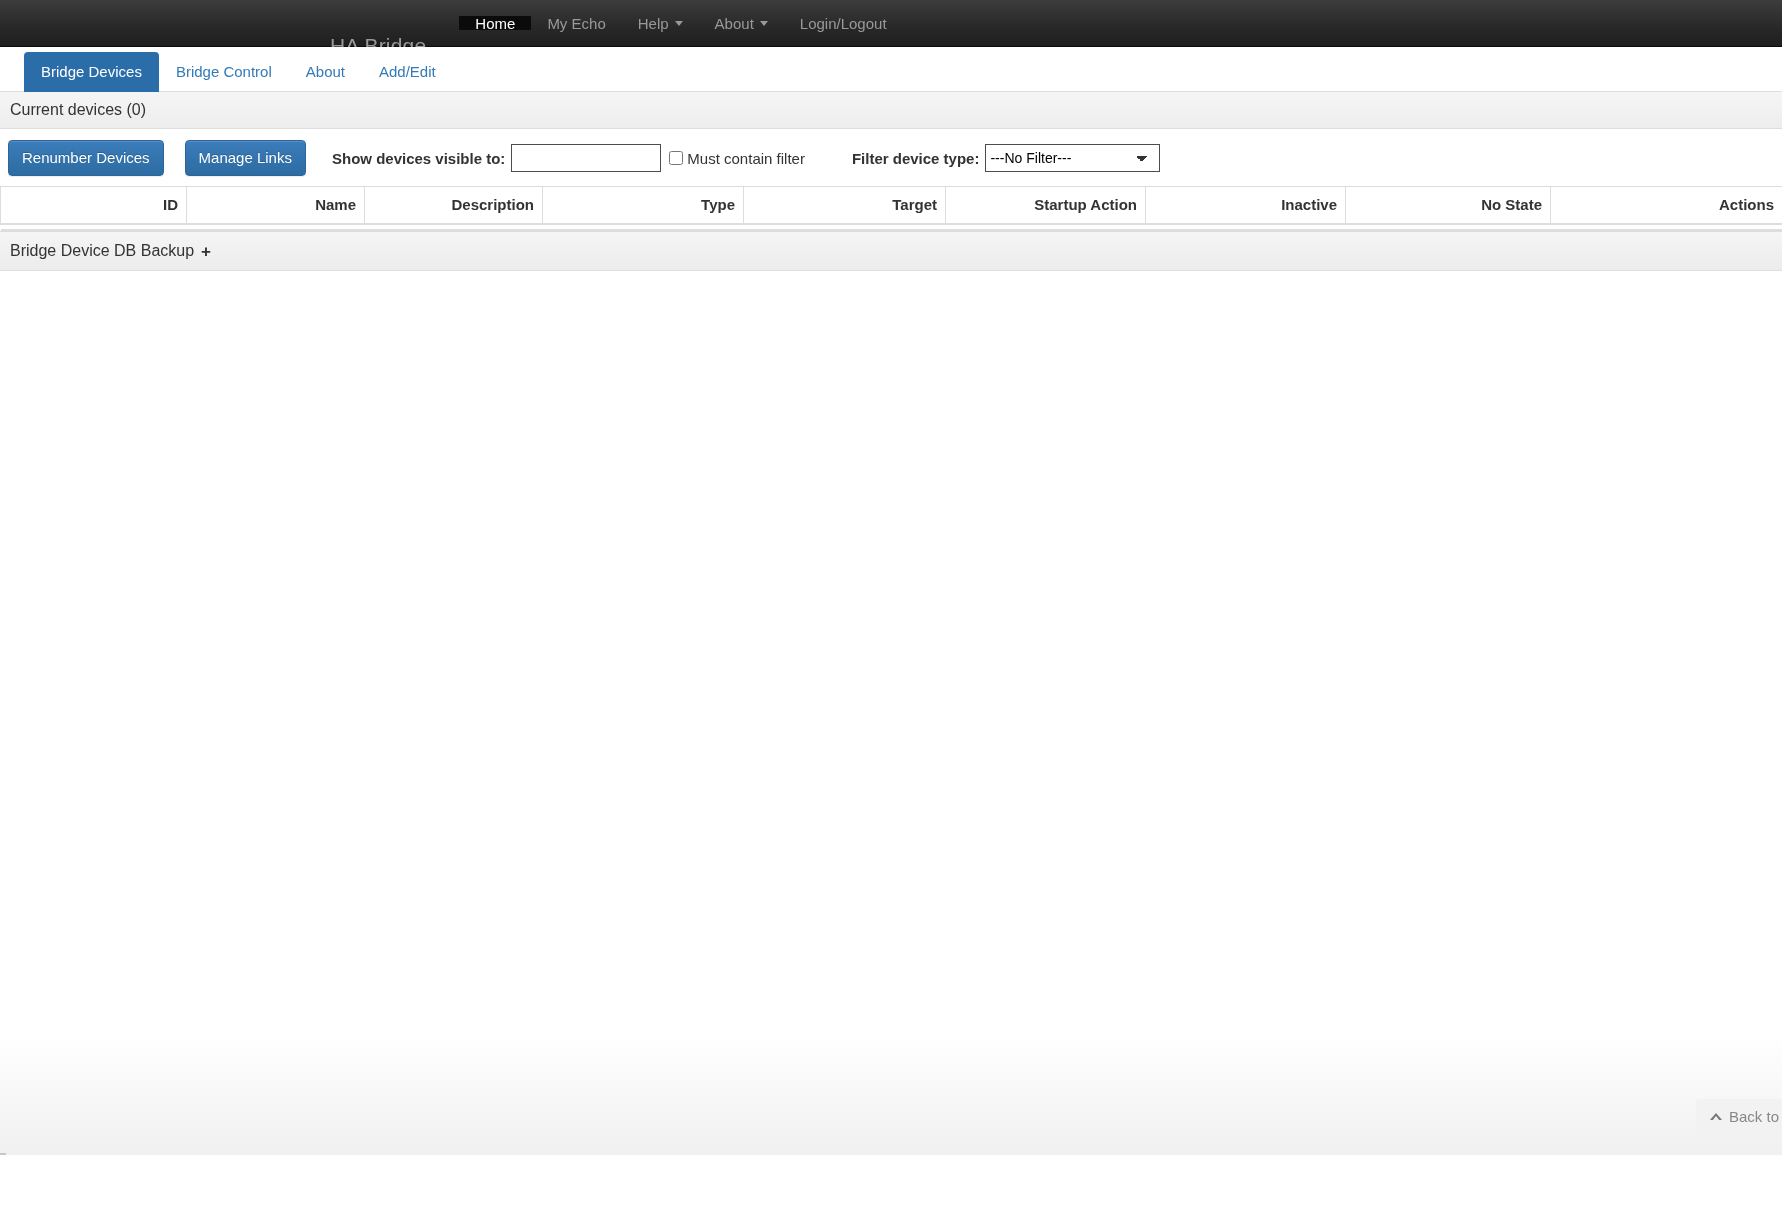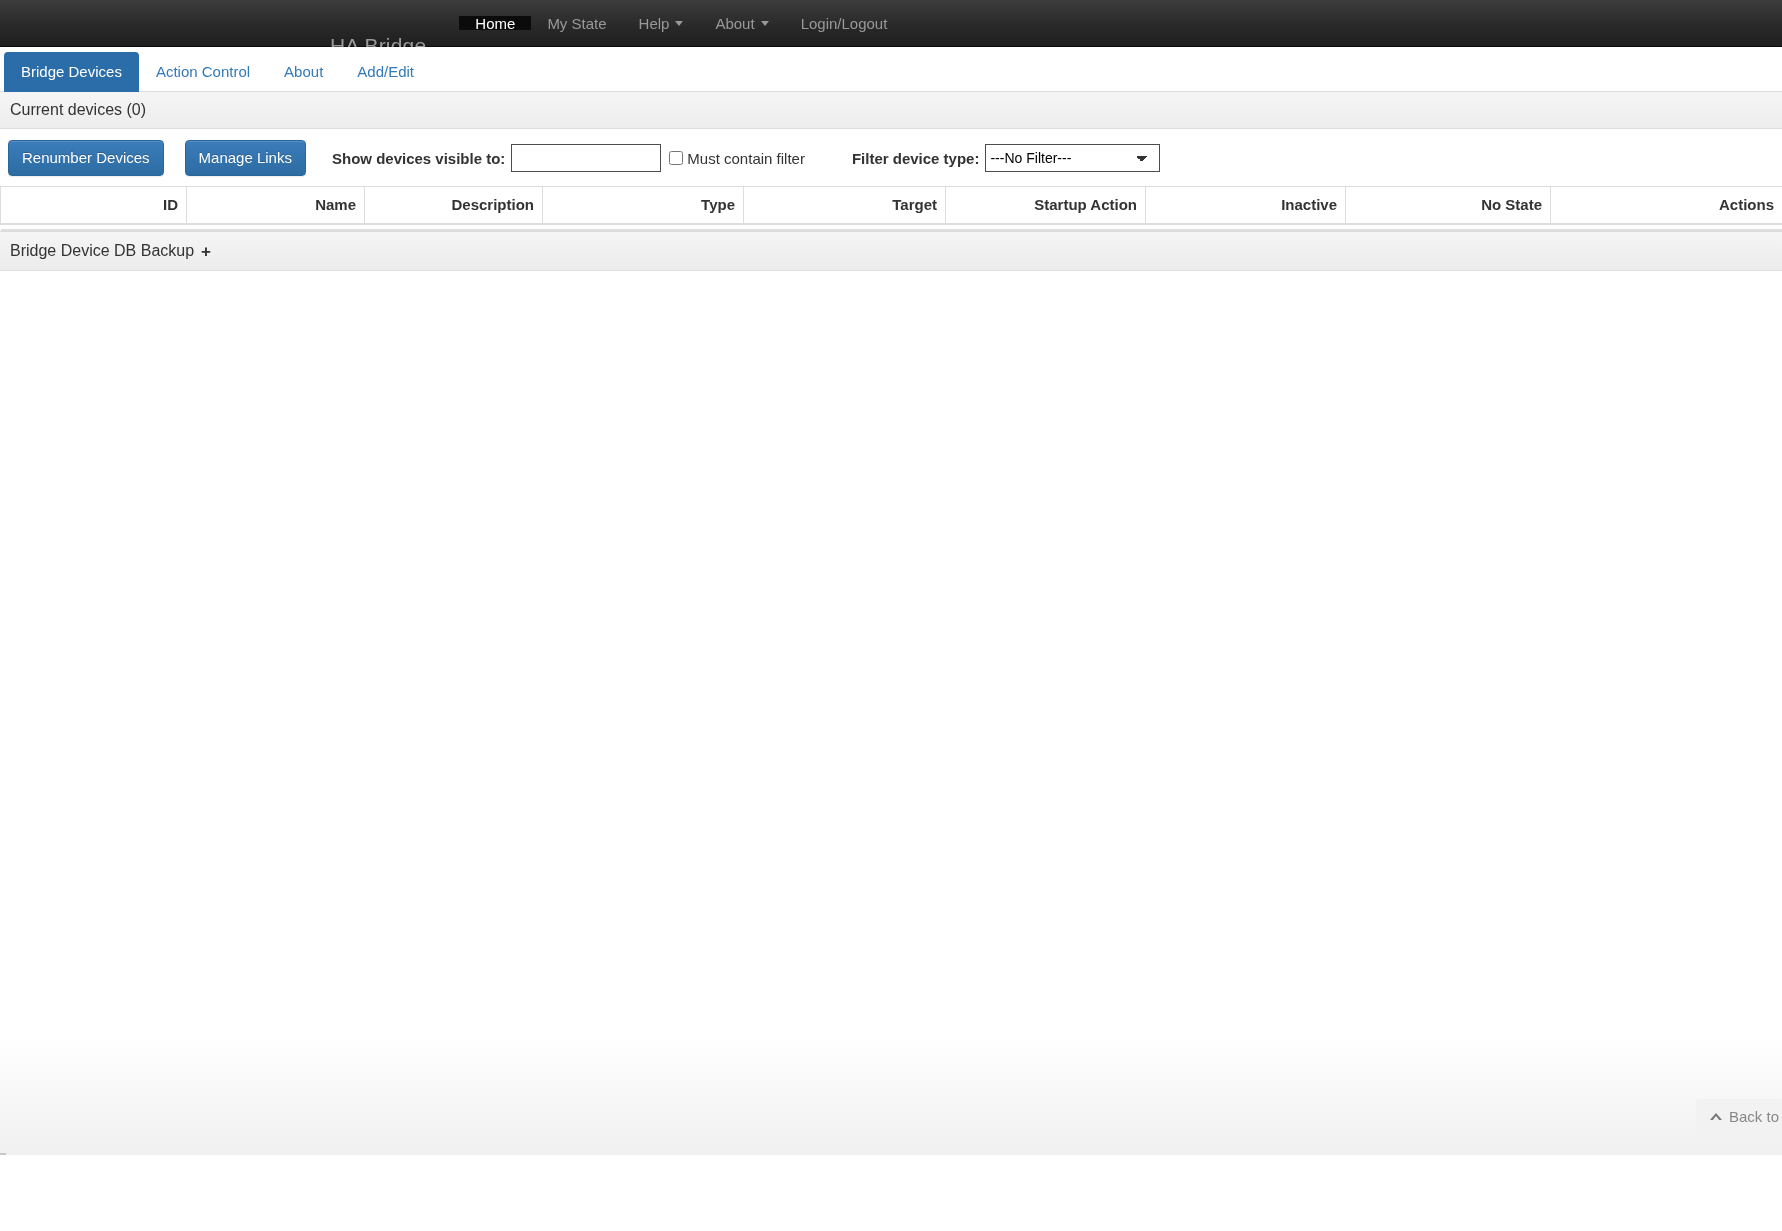--- a/index.html
+++ b/index.html
@@ -65,21 +65,21 @@
     vertical-align: middle;
     border-top: 5px solid #999;
     border-right: 4px solid transparent;
     border-left: 4px solid transparent;
   }
 
   
   .tabstrip {
     position: relative;
     height: 45px;
-    padding-left: 4px;
+    padding-left: 24px;
     background: #ffffff;
     display: flex;
     align-items: flex-end;
     border-bottom: 1px solid #dddddd;
   }
   .tab {
     display: block;
     padding: 11px 16px 12px 16px;
     font-size: 15px;
     line-height: 1;
@@ -288,21 +288,21 @@
 <div class="navbar">
   <a class="navbar-brand" href="#">HA Bridge</a>
   <ul class="nav-links">
     <li>
         <a class="nav-item active" href="#">
           <span>Home</span>
         </a>
       </li>
     <li>
         <a class="nav-item" href="#">
-          <span>My State</span>
+          <span>My Echo</span>
         </a>
       </li>
     <li>
         <a class="nav-item" href="#">
           <span>Help</span>
           <span class="caret"></span>
         </a>
       </li>
     <li>
         <a class="nav-item" href="#">
@@ -313,21 +313,21 @@
     <li>
         <a class="nav-item" href="#">
           <span>Login/Logout</span>
         </a>
       </li>
   </ul>
 </div>
 
 <div class="tabstrip">
   <a class="tab active" href="#">Bridge Devices</a>
-  <a class="tab" href="#">Action Control</a>
+  <a class="tab" href="#">Bridge Control</a>
   <a class="tab" href="#">About</a>
   <a class="tab" href="#">Add/Edit</a>
 </div>
 
 <div class="panel-heading">
   <span>Current devices (0)</span>
 </div>
 
 <div class="toolbar">
   <button class="btn-primary" type="button">Renumber Devices</button>

